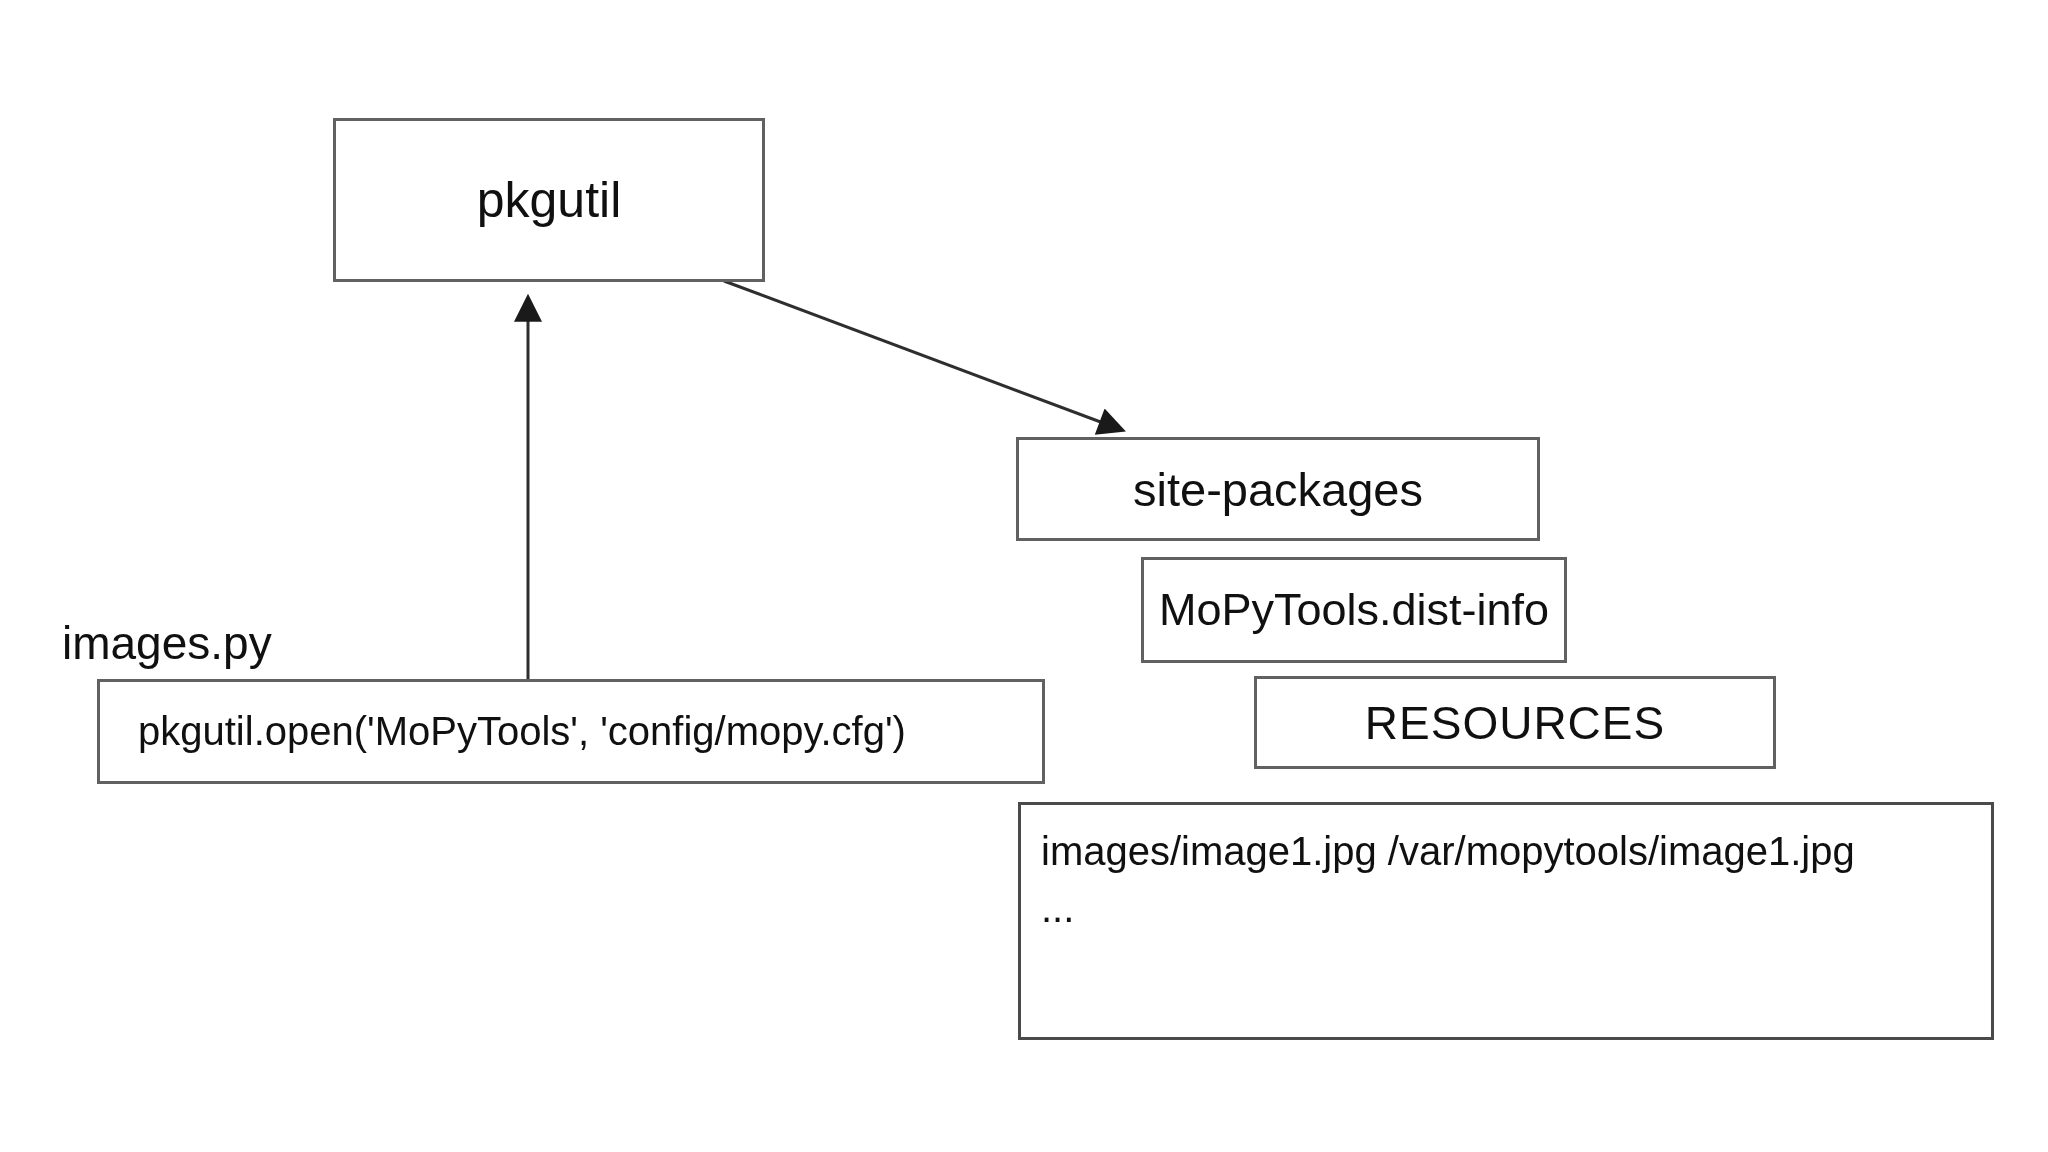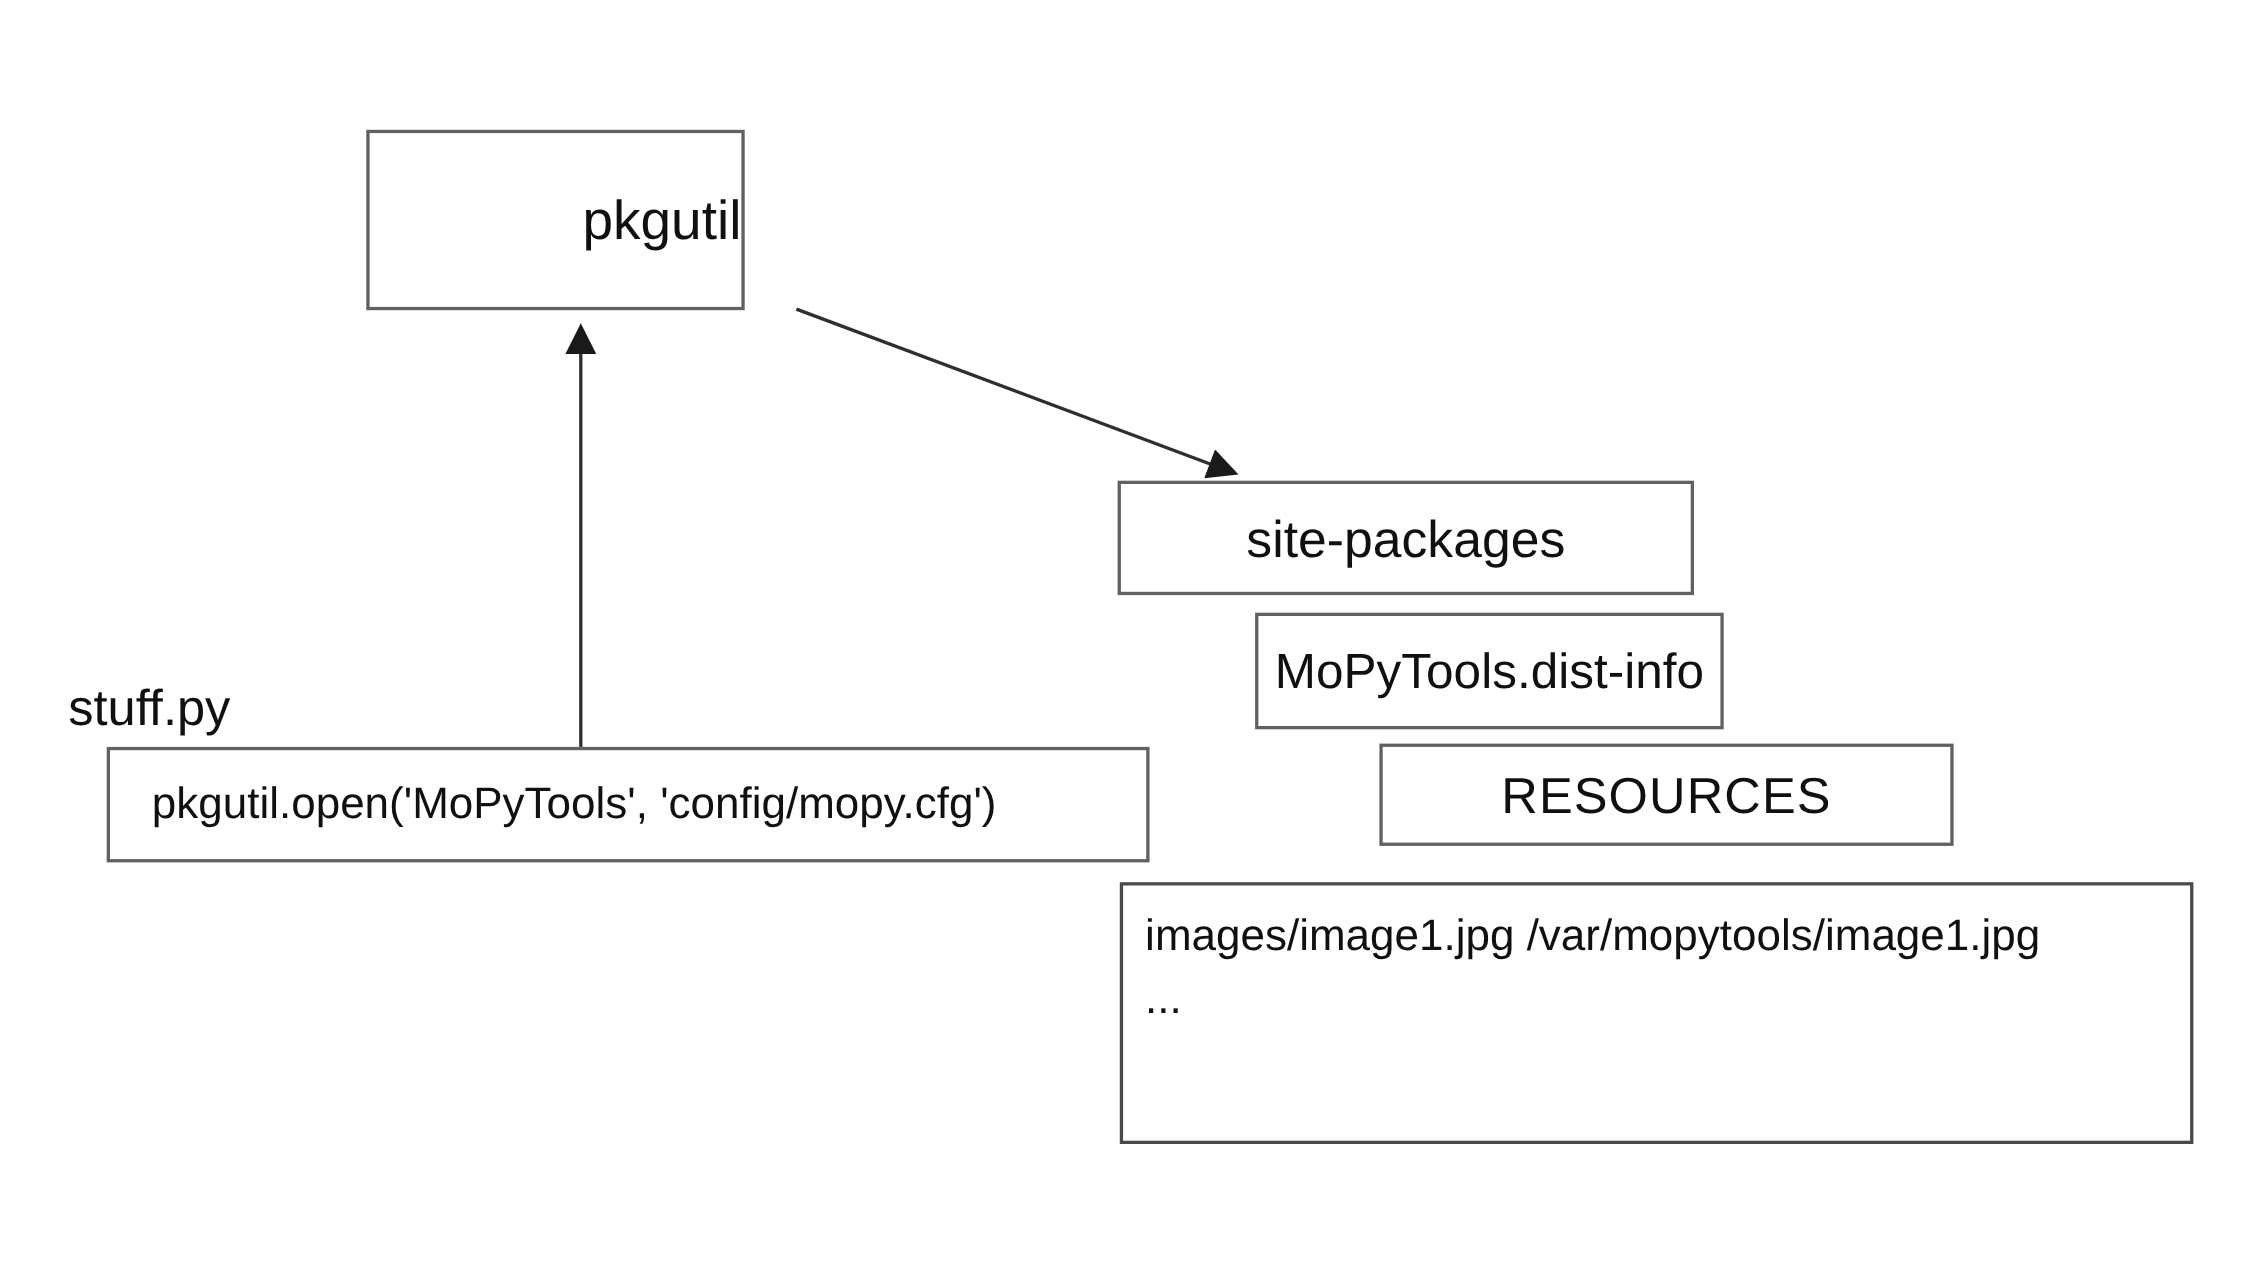--- a/index.html
+++ b/index.html
@@ -23,21 +23,21 @@
     border: 3px solid #616161;
     display: flex;
     align-items: center;
     justify-content: center;
     white-space: nowrap;
     color: #101010;
   }
   .node.left-align {
     justify-content: flex-start;
   }
-  #pkgutil-box       { left: 333px;  top: 118px; width: 344px; height: 164px; font-size: 50px; justify-content: flex-end; }
+  #pkgutil-box       { left: 333px;  top: 118px; width: 432px; height: 164px; font-size: 50px; }
   #site-packages-box { left: 1016px; top: 437px; width: 524px; height: 104px; font-size: 47px; }
   #dist-info-box     { left: 1141px; top: 557px; width: 426px; height: 106px; font-size: 45px; }
   #resources-box     { left: 1254px; top: 676px; width: 522px; height: 93px; font-size: 46px; letter-spacing: 1px; }
   #call-box          { left: 50px;   top: 679px; width: 948px; height: 105px; font-size: 40px; padding-left: 38px; margin-left: 47px; }
   #map-box {
     left: 1018px; top: 802px; width: 976px; height: 238px;
     font-size: 40px;
     display: block;
     padding: 18px 0 0 20px;
     line-height: 57px;
@@ -92,19 +92,19 @@
 
   <div id="resources-box" class="node">
     <span>RESOURCES</span>
   </div>
 
   <div id="map-box" class="node">
     <div>images/image1.jpg /var/mopytools/image1.jpg</div>
     <div>...</div>
   </div>
 
-  <div id="stuff-py-label">stuff.py</div>
+  <div id="stuff-py-label">images.py</div>
 
   <div id="call-box" class="node left-align">
     <span>pkgutil.open('MoPyTools', 'config/mopy.cfg')</span>
   </div>
 
 </div>
 
 </body></html>

